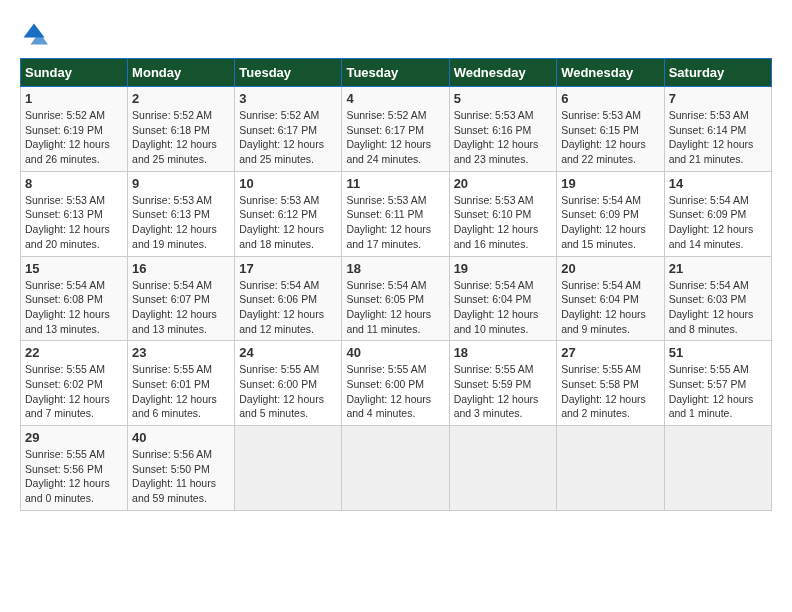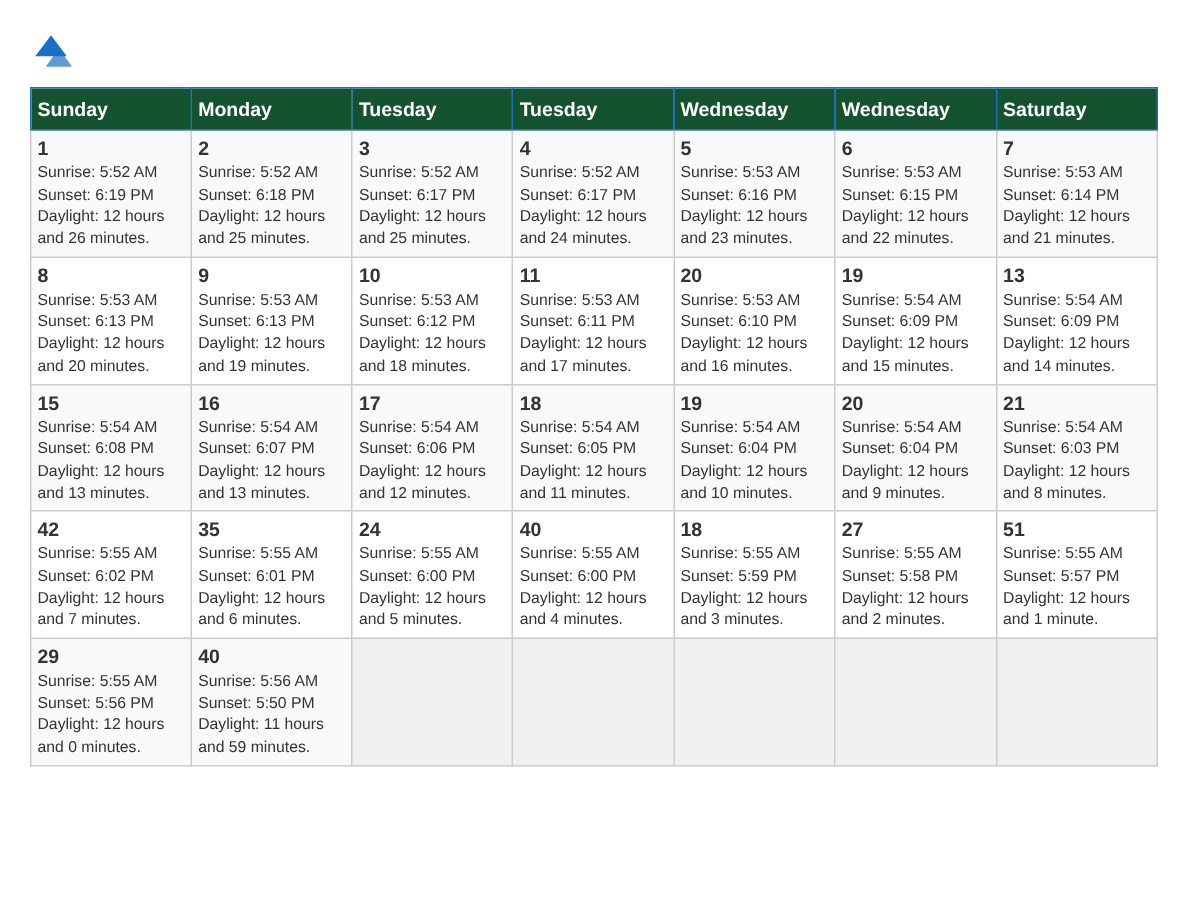--- a/index.html
+++ b/index.html
@@ -195,21 +195,21 @@
 Sunset: 6:10 PM
 Daylight: 12 hours and 16 minutes.</div>
         </td>
         <td>
           <span class="day-num">19</span>
           <div class="day-detail" style="white-space: pre-line;">Sunrise: 5:54 AM
 Sunset: 6:09 PM
 Daylight: 12 hours and 15 minutes.</div>
         </td>
         <td>
-          <span class="day-num">13</span>
+          <span class="day-num">14</span>
           <div class="day-detail" style="white-space: pre-line;">Sunrise: 5:54 AM
 Sunset: 6:09 PM
 Daylight: 12 hours and 14 minutes.</div>
         </td>
       </tr>
       <tr>
         <td>
           <span class="day-num">15</span>
           <div class="day-detail" style="white-space: pre-line;">Sunrise: 5:54 AM
 Sunset: 6:08 PM
@@ -247,27 +247,27 @@
         </td>
         <td>
           <span class="day-num">21</span>
           <div class="day-detail" style="white-space: pre-line;">Sunrise: 5:54 AM
 Sunset: 6:03 PM
 Daylight: 12 hours and 8 minutes.</div>
         </td>
       </tr>
       <tr>
         <td>
-          <span class="day-num">42</span>
+          <span class="day-num">22</span>
           <div class="day-detail" style="white-space: pre-line;">Sunrise: 5:55 AM
 Sunset: 6:02 PM
 Daylight: 12 hours and 7 minutes.</div>
         </td>
         <td>
-          <span class="day-num">35</span>
+          <span class="day-num">23</span>
           <div class="day-detail" style="white-space: pre-line;">Sunrise: 5:55 AM
 Sunset: 6:01 PM
 Daylight: 12 hours and 6 minutes.</div>
         </td>
         <td>
           <span class="day-num">24</span>
           <div class="day-detail" style="white-space: pre-line;">Sunrise: 5:55 AM
 Sunset: 6:00 PM
 Daylight: 12 hours and 5 minutes.</div>
         </td>

